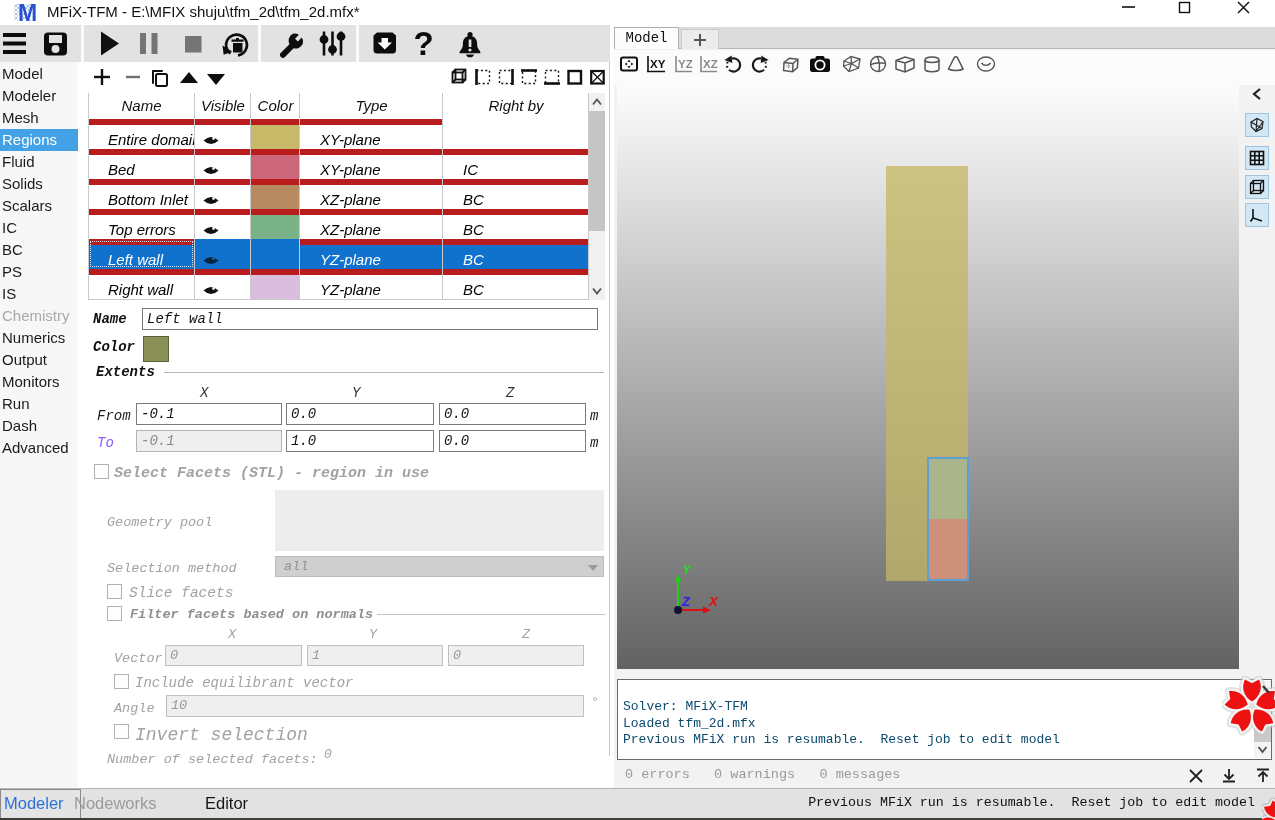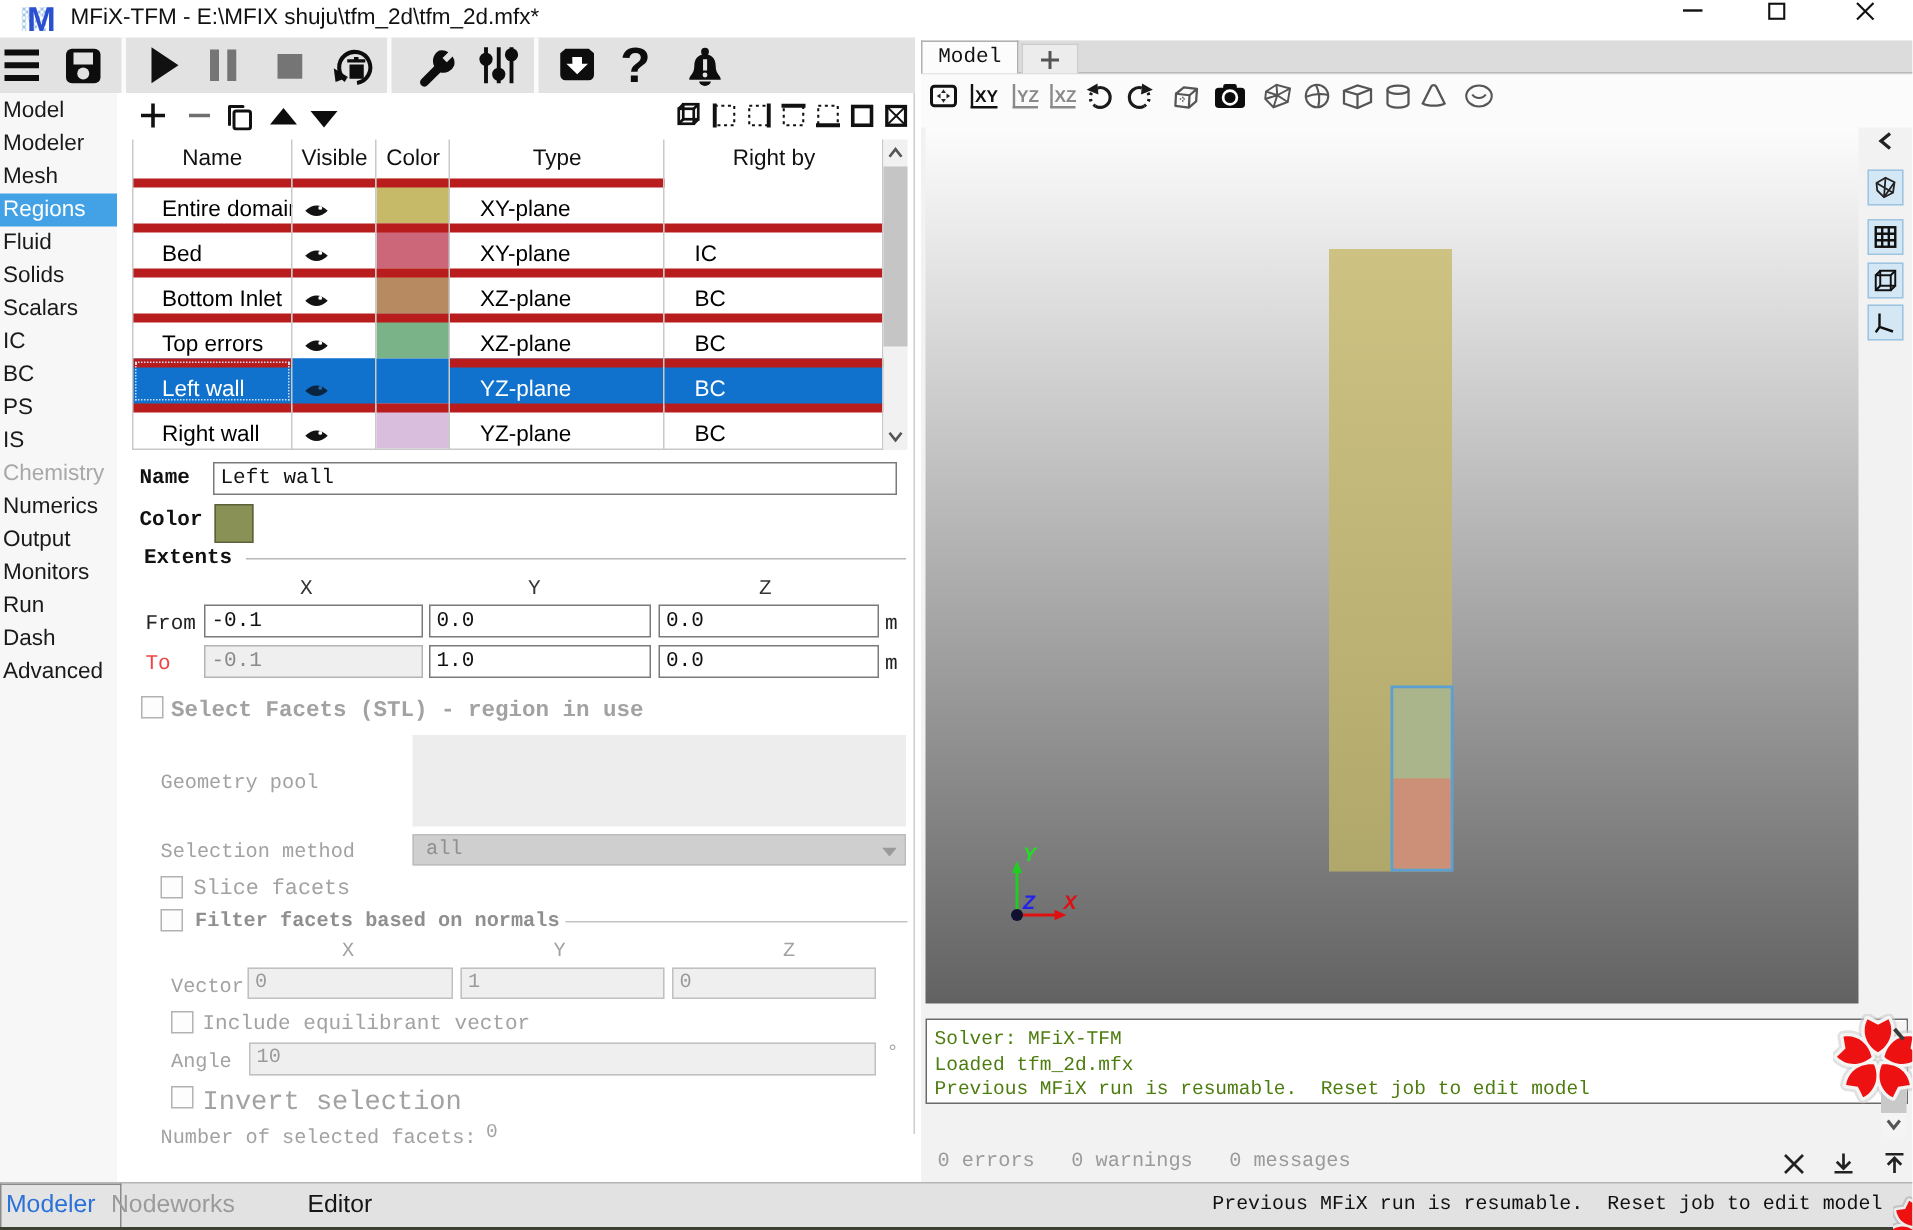--- a/index.html
+++ b/index.html
@@ -17,21 +17,21 @@
 #toolbar { position:absolute; left:0; top:25px; width:610px; height:37px; background:#e2e2e2; }
 #toolbar .sep { position:absolute; top:0; width:3px; height:37px; background:#fbfbfb; }
 
 
 #sidebar { position:absolute; left:0; top:62px; width:78px; height:726px; background:#f7f7f7; }
 #sidebar .item { height:22px; line-height:22px; font-size:15px; padding-left:2px; color:#1a1a1a; white-space:nowrap; }
 #sidebar .sel { background:#42a2e5; color:#ffffff; }
 #sidebar .dis { color:#a8a8a8; }
 
 
-#regions { position:absolute; left:78px; top:62px; width:532px; height:694px; background:#ffffff; border-right:1px solid #cccccc; }
+#regions { position:absolute; left:78px; top:62px; width:532px; height:694px; background:#ffffff; border-right:1px solid #cccccc;font-style:italic; }
 
 
 #rtable { position:absolute; left:10px; top:31px; width:501px; height:207px; background:#fff; font-size:15px; }
 #rtable .hdr { position:absolute; top:0; height:26px; line-height:26px; text-align:center; color:#111; }
 #rtable .cell { position:absolute; height:30px; line-height:30px; padding-left:20px; border-top:6px solid #b91c1c; white-space:nowrap; overflow:hidden; }
 #rtable .colline { position:absolute; top:0; width:1px; height:207px; background:#c9c9c9; }
 
 
 .sbar { position:absolute; background:#f0f0f0; }
 
@@ -48,21 +48,21 @@
 #tabbar { position:absolute; left:0; top:0; width:661px; height:22px; background:#dcdcdc; border-bottom:1px solid #b9b9b9; }
 #tab-model { position:absolute; left:0; top:0; width:65px; height:22px; background:#fcfcfc; border:1px solid #b0b0b0; border-bottom:none; font-family:"Liberation Mono",monospace; font-size:14px; text-align:center; line-height:21px; color:#111; }
 #tab-plus { position:absolute; left:67px; top:2px; width:38px; height:20px; background:#ececec; border:1px solid #cccccc; border-bottom:none; text-align:center; }
 #viewbar { position:absolute; left:0; top:23px; width:661px; height:35px; background:#fbfbfb; }
 #view3d { position:absolute; left:3px; top:58px; width:622px; height:584px; background:linear-gradient(#fcfcfc, #626262); }
 
 
 .vbtn { position:absolute; width:24px; height:24px; background:#d3e7f5; border:1px solid #9dc4e0; }
 
 
-#console { position:absolute; left:3px; top:652px; width:655px; height:57px; background:#ffffff; border:1px solid #6a6a6a; font-family:"Liberation Mono",monospace; font-size:13px; color:#4d7c0f; line-height:16.5px; padding:5px 0 0 5px; }
+#console { position:absolute; left:3px; top:652px; width:655px; height:81px; background:#ffffff; border:1px solid #6a6a6a; font-family:"Liberation Mono",monospace; font-size:13px; color:#0c4a6e; line-height:16.5px; padding:19px 0 0 5px; }
 #msgrow { position:absolute; left:0; top:733px; width:661px; height:28px; background:#f2f2f2; font-family:"Liberation Mono",monospace; font-size:13.5px; color:#9a9a9a; }
 
 
 #bottombar { position:absolute; left:0; top:788px; width:1275px; height:30px; background:#e2e2e2; border-top:1px solid #b5b5b5; }
 #bottombar .btab { position:absolute; top:0; height:28px; line-height:28px; font-size:16.5px; }
 #strip { position:absolute; left:0; top:818px; width:1275px; height:2px; background:#3d4034; }
 </style>
 </head>
 <body>
 
@@ -328,21 +328,21 @@
   <div class="glabel" style="left:122px;top:323px;color:#333;font-size:14px">X</div>
   <div class="glabel" style="left:274px;top:323px;color:#333;font-size:14px">Y</div>
   <div class="glabel" style="left:428px;top:323px;color:#333;font-size:14px">Z</div>
 
   <div class="glabel" style="left:19px;top:346px;color:#222;font-size:14px">From</div>
   <div class="input" style="left:58px;top:341px;width:146px;height:22px">-0.1</div>
   <div class="input" style="left:208px;top:341px;width:148px;height:22px">0.0</div>
   <div class="input" style="left:361px;top:341px;width:147px;height:22px">0.0</div>
   <div class="glabel" style="left:512px;top:346px;color:#222;font-size:14px">m</div>
 
-  <div class="glabel" style="left:19px;top:373px;color:#ef4444;font-size:14px">To</div>
+  <div class="glabel" style="left:19px;top:373px;color:#8b5cf6;font-size:14px">To</div>
   <div class="input dis" style="left:58px;top:368px;width:146px;height:22px">-0.1</div>
   <div class="input" style="left:208px;top:368px;width:148px;height:22px">1.0</div>
   <div class="input" style="left:361px;top:368px;width:147px;height:22px">0.0</div>
   <div class="glabel" style="left:512px;top:373px;color:#222;font-size:14px">m</div>
 
   <div class="cbox" style="left:16px;top:402px"></div>
   <div class="glabel" style="left:36px;top:403px;font-weight:bold;font-size:15px">Select Facets (STL) - region in use</div>
 
   <div class="glabel" style="left:29px;top:453px">Geometry pool</div>
   <div class="abs" style="left:197px;top:428px;width:329px;height:61px;background:#ededed"></div>

